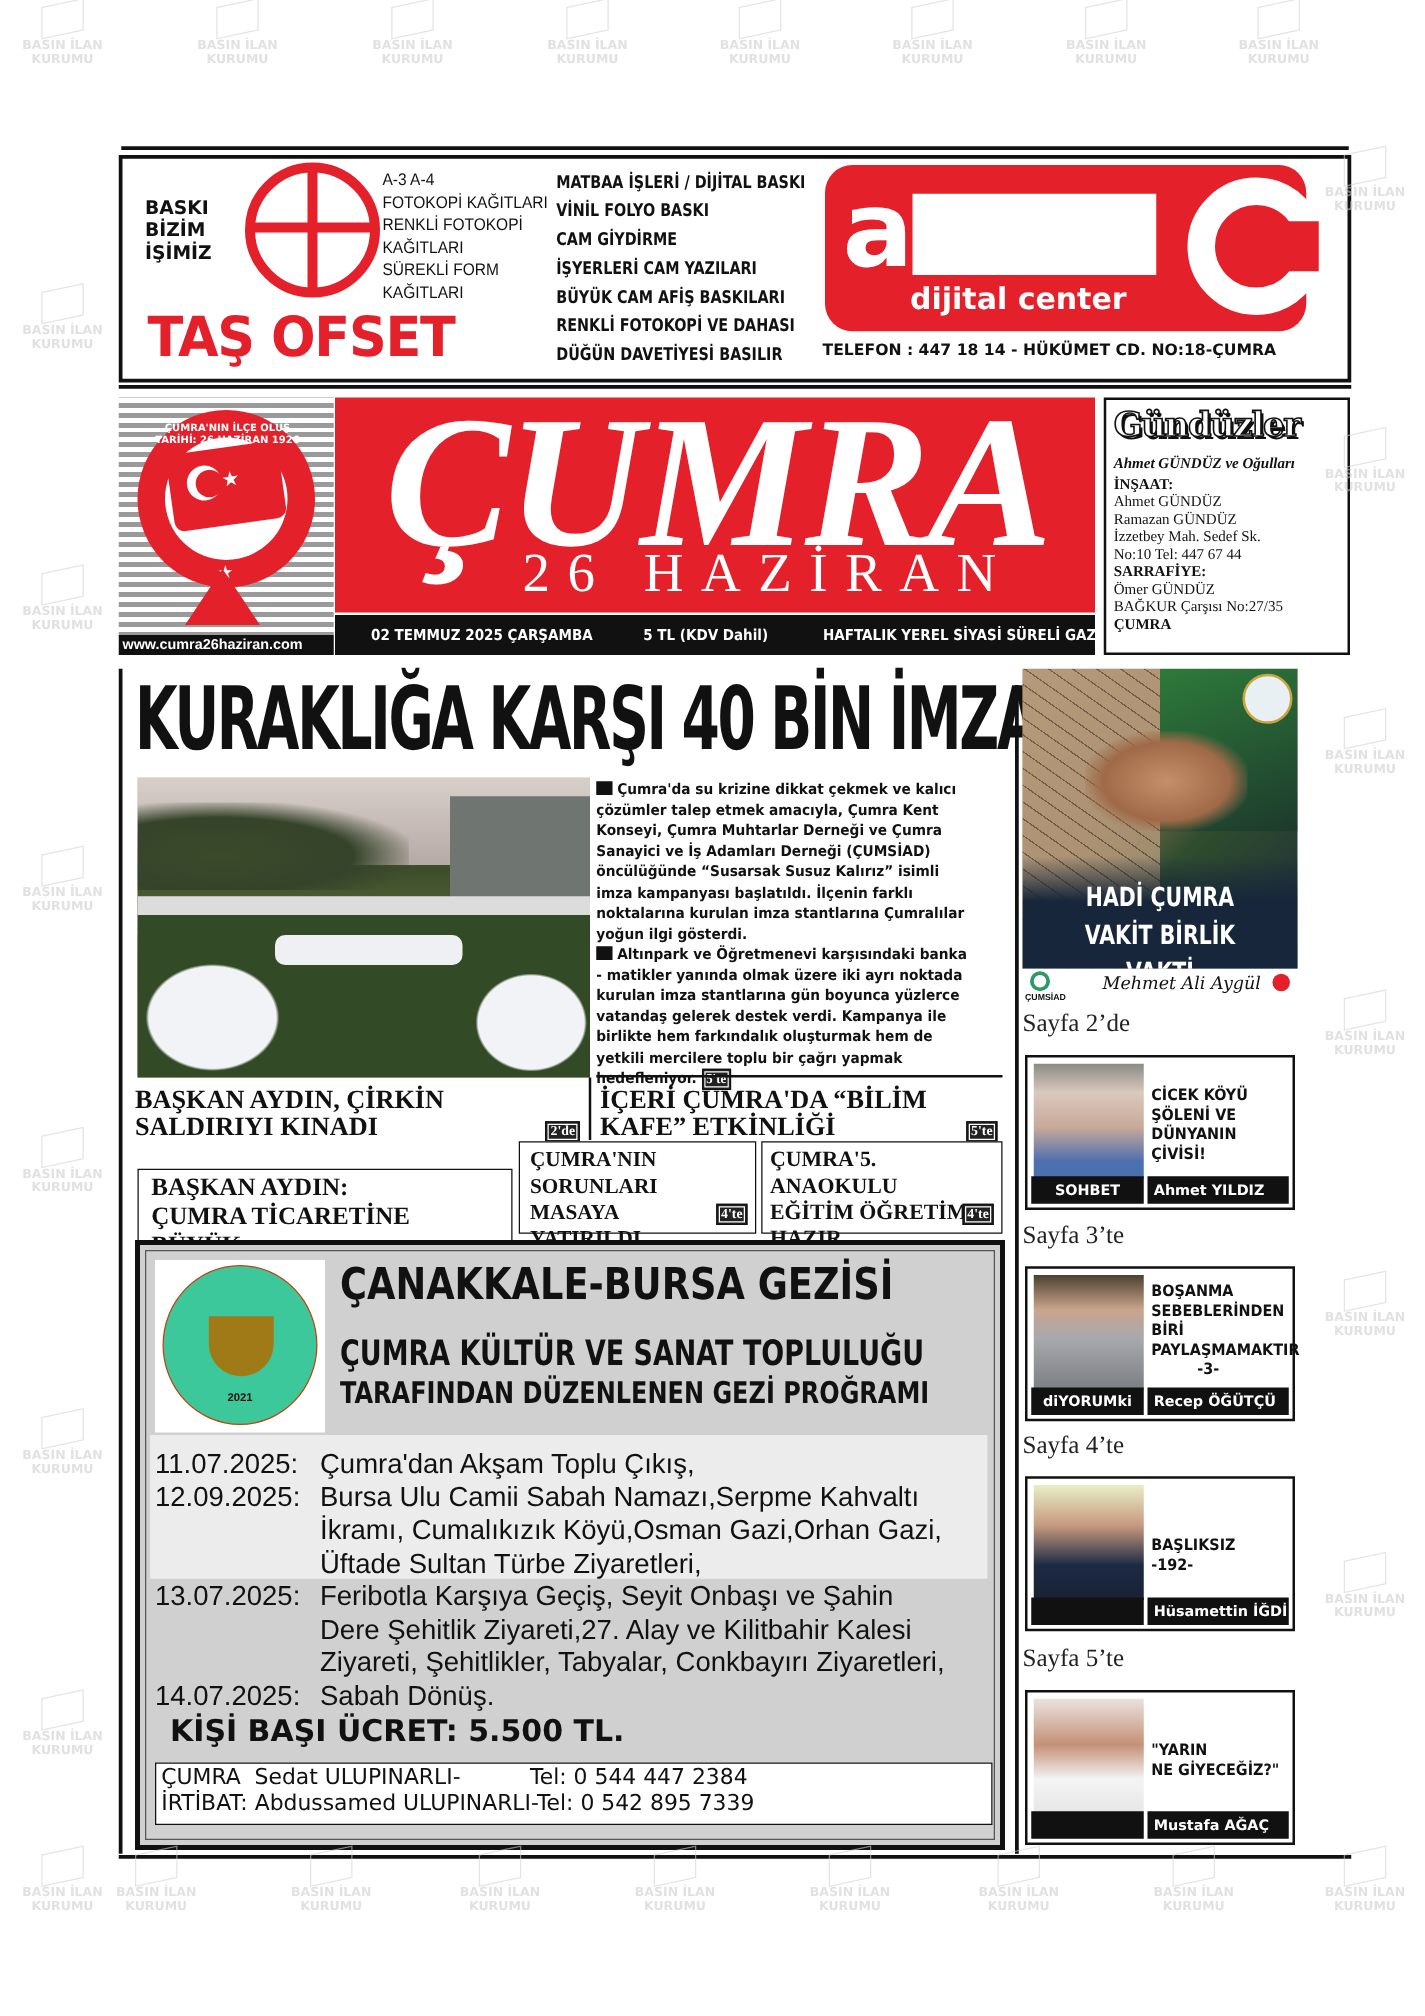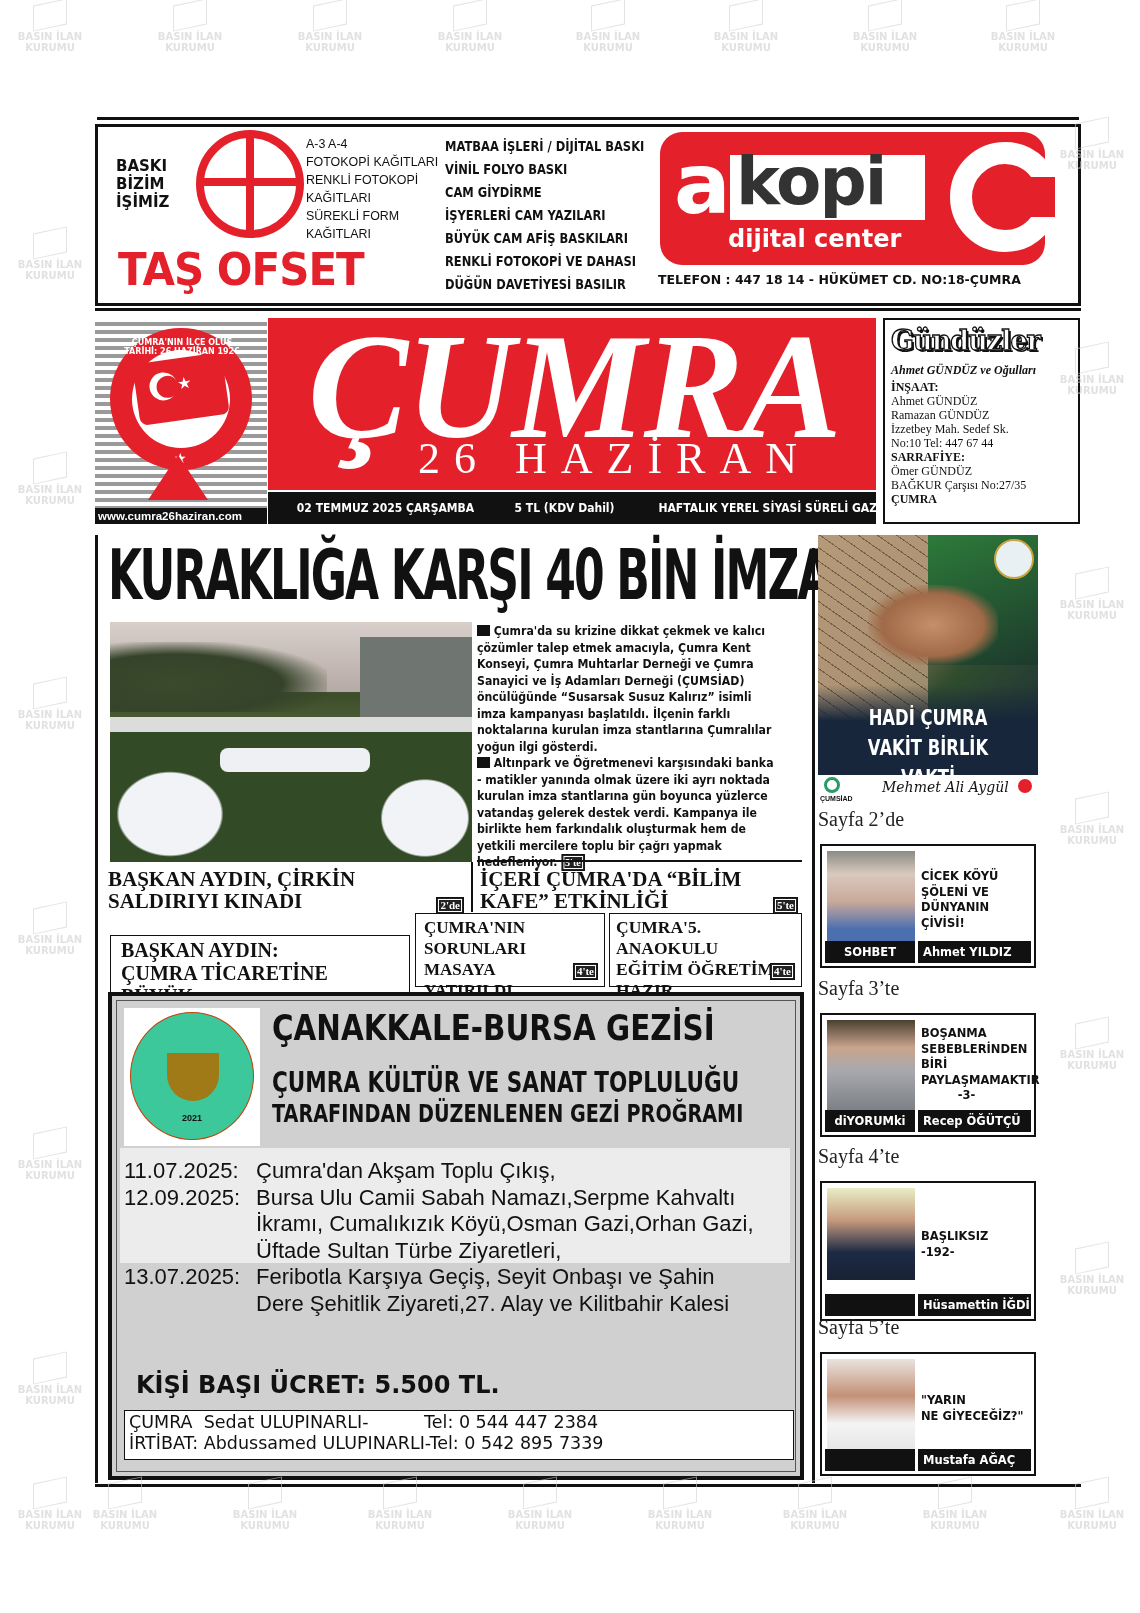--- a/index.html
+++ b/index.html
@@ -283,21 +283,20 @@
     <div>VİNİL FOLYO BASKI</div>
     <div>CAM GİYDİRME</div>
     <div>İŞYERLERİ CAM YAZILARI</div>
     <div>BÜYÜK CAM AFİŞ BASKILARI</div>
     <div>RENKLİ FOTOKOPİ VE DAHASI</div>
     <div>DÜĞÜN DAVETİYESİ BASILIR</div>
   </div>
   <div class="abs akopi">
     <div class="abs akopi-white"></div>
     <div class="abs akopi-a">a</div>
-    <div class="abs akopi-kopi">kopi</div>
     <div class="abs akopi-dc">dijital center</div>
     <div class="abs akopi-ring"></div>
     <div class="abs akopi-ring-cut"></div>
   </div>
   <div class="abs ad-tel">TELEFON : 447 18 14 - HÜKÜMET CD. NO:18-ÇUMRA</div>
 </div>
 
 <div class="abs mast-rule"></div>
 
 <div class="abs mast-logo-area"></div>
@@ -419,20 +418,25 @@
     <div class="trip-row">
         <span class="trip-date">13.07.2025:</span>
         <span>Feribotla Karşıya Geçiş, Seyit Onbaşı ve Şahin</span>
       </div>
     <div class="trip-row">
         <span class="trip-date"></span>
         <span>Dere Şehitlik Ziyareti,27. Alay ve Kilitbahir Kalesi</span>
       </div>
     <div class="trip-row">
         <span class="trip-date"></span>
+        <span>Ziyareti, Şehitlikler, Tabyalar, Conkbayırı Ziyaretleri,</span>
+      </div>
+    <div class="trip-row">
+        <span class="trip-date">14.07.2025:</span>
+        <span>Sabah Dönüş.</span>
       </div>
   </div>
   <div class="abs trip-price">KİŞİ BAŞI ÜCRET: 5.500 TL.</div>
   <div class="abs trip-contact">
     <div style="white-space:pre">ÇUMRA  Sedat ULUPINARLI-          Tel: 0 544 447 2384</div>
     <div style="white-space:pre">İRTİBAT: Abdussamed ULUPINARLI-Tel: 0 542 895 7339</div>
   </div>
 </div>
 
 <div class="abs col-divider"></div>
@@ -476,21 +480,21 @@
       <div>SEBEBLERİNDEN</div>
       <div>BİRİ</div>
       <div>PAYLAŞMAMAKTIR</div>
       <div style="padding-left:40px">-3-</div>
   </div>
   <div class="col-foot-l">diYORUMki</div>
   <div class="col-foot-r">Recep ÖĞÜTÇÜ</div>
 </div>
 
 <div class="abs sayfa" style="left:818px;top:1145px;">Sayfa 4’te</div>
-<div class="abs col-card" style="left:820px;top:1181px;width:216px;height:140px;">
+<div class="abs col-card" style="left:820px;top:1181px;width:216px;height:124px;">
   <div class="col-photo" style="background:linear-gradient(#e8eec6 0%, #c79a7e 35%, #1c2a44 70%, #182235 100%);"></div>
   <div class="col-headline" style="top:45px;">
     <div>BAŞLIKSIZ -192-</div>
   </div>
   <div class="col-foot-l"></div>
   <div class="col-foot-r">Hüsamettin İĞDİ</div>
 </div>
 
 <div class="abs sayfa" style="left:818px;top:1316px;">Sayfa 5’te</div>
 <div class="abs col-card" style="left:820px;top:1352px;width:216px;height:124px;">

